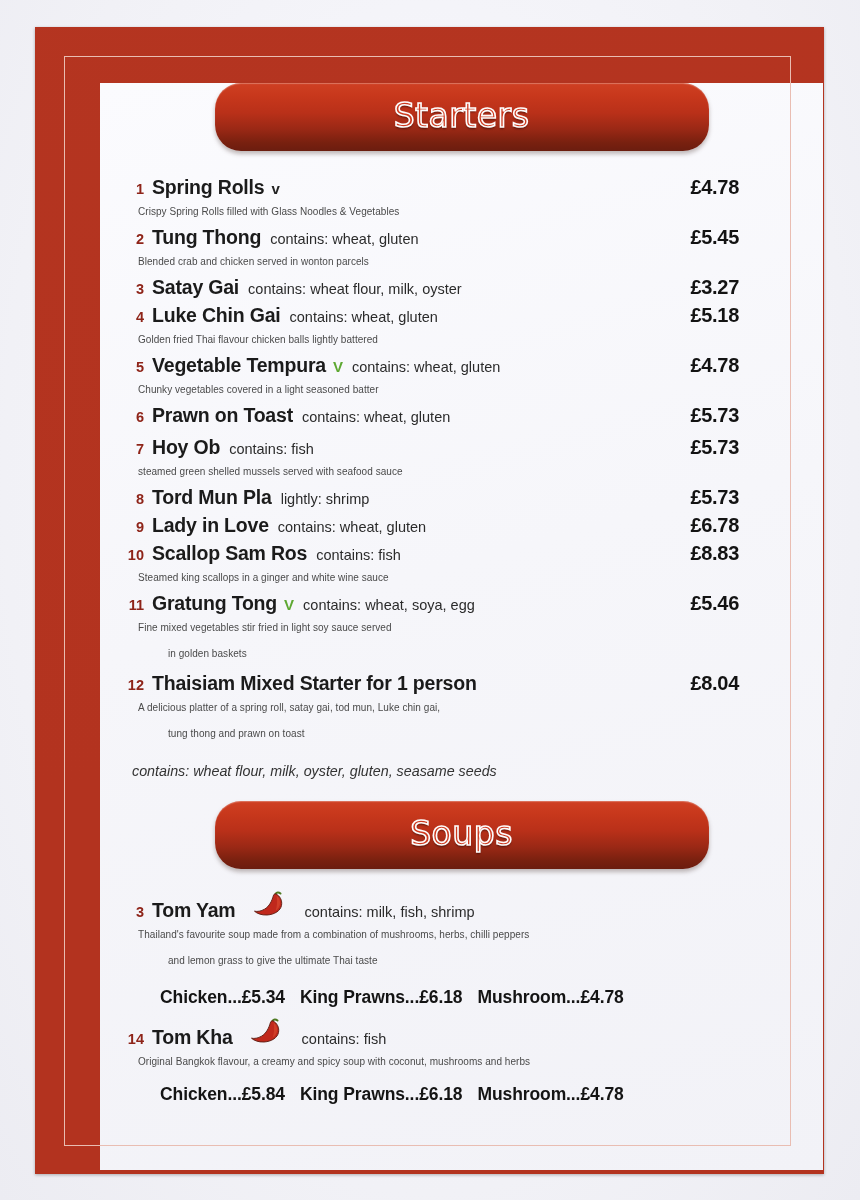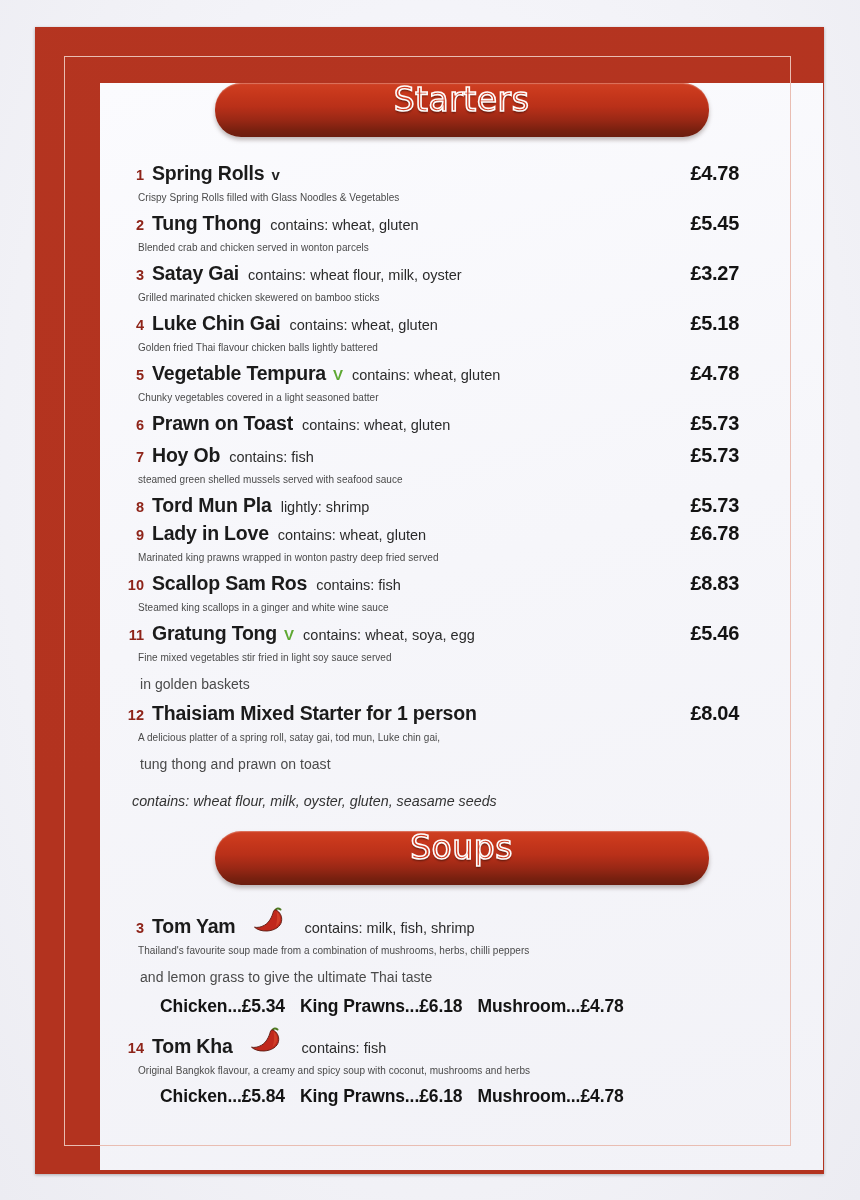--- a/index.html
+++ b/index.html
@@ -61,35 +61,35 @@
 
   
   .banner-wrap {
     display: flex;
     justify-content: center;
     position: relative;
   }
   .banner {
     position: relative;
     width: 494px;
-    height: 54px;
+    height: 68px;
     border-radius: 26px;
     background:
       linear-gradient(180deg,
         #cf4023 0%,
         #c8381c 18%,
         #b93019 44%,
         #9a2815 68%,
         #78200f 88%,
         #6b1d0f 100%);
     box-shadow:
       0 3px 4px rgba(80,60,55,0.35),
       inset 0 1px 1px rgba(255,255,255,0.28);
     display: flex;
-    align-items: flex-start;
+    align-items: center;
     justify-content: center;
   }
   .banner-text {
     font-family: "DejaVu Sans", sans-serif;
     font-size: 33px;
     font-weight: 400;
     letter-spacing: 0.5px;
     color: #ce3a1f;
     -webkit-text-stroke: 1.6px #fdfdfd;
     text-shadow:
@@ -173,41 +173,41 @@
   .desc {
     font-size: 10px;
     color: #4a4a4a;
     margin-left: 16px;
     line-height: 22px;
     letter-spacing: 0.05px;
     white-space: nowrap;
   }
 
   .desc-cont {
-    font-size: 14px;
+    font-size: 10px;
     color: #4a4a4a;
-    margin-left: 18px;
+    margin-left: 46px;
     line-height: 30px;
     letter-spacing: 0.05px;
   }
 
   .footnote {
     font-size: 14.3px;
     font-style: italic;
     color: #333;
     margin-left: 10px;
     margin-top: 14px;
   }
 
   .options {
     font-size: 17.5px;
     font-weight: bold;
     color: #141414;
     margin-left: 38px;
-    margin-top: 4px;
+    margin-top: 11px;
     letter-spacing: -0.1px;
   }
   .options .gap { display: inline-block; width: 15px; }
 
   .spacer-22 { height: 22px; }
   .spacer-10 { height: 10px; }
   .item-gap-6  { margin-bottom: 6px; }
 </style>
 </head>
 <body>
@@ -245,21 +245,20 @@
             <div class="desc">Blended crab and chicken served in wonton parcels</div>
           </div>
 
           <div class="item">
             <div class="item-head">
               <span class="num">3</span>
               <span class="name">Satay Gai</span>
               <span class="contains">contains: wheat flour, milk, oyster</span>
               <span class="price">£3.27</span>
             </div>
-            <div class="desc">Grilled marinated chicken skewered on bamboo sticks</div>
           </div>
 
           <div class="item">
             <div class="item-head">
               <span class="num">4</span>
               <span class="name">Luke Chin Gai</span>
               <span class="contains">contains: wheat, gluten</span>
               <span class="price">£5.18</span>
             </div>
             <div class="desc">Golden fried Thai flavour chicken balls lightly battered</div>
@@ -304,21 +303,20 @@
             </div>
           </div>
 
           <div class="item">
             <div class="item-head">
               <span class="num">9</span>
               <span class="name">Lady in Love</span>
               <span class="contains">contains: wheat, gluten</span>
               <span class="price">£6.78</span>
             </div>
-            <div class="desc">Marinated king prawns wrapped in wonton pastry deep fried served</div>
           </div>
 
           <div class="item">
             <div class="item-head">
               <span class="num">10</span>
               <span class="name">Scallop Sam Ros</span>
               <span class="contains">contains: fish</span>
               <span class="price">£8.83</span>
             </div>
             <div class="desc">Steamed king scallops in a ginger and white wine sauce</div>

